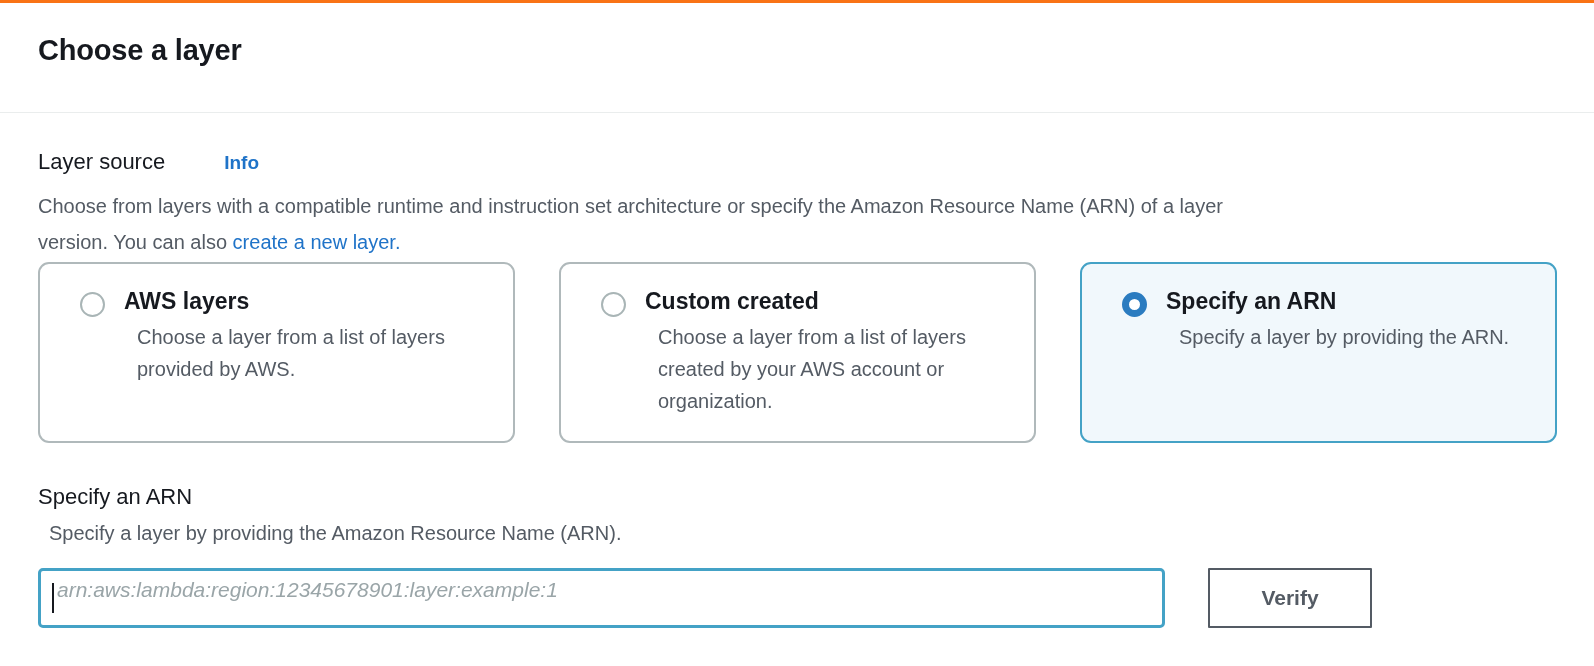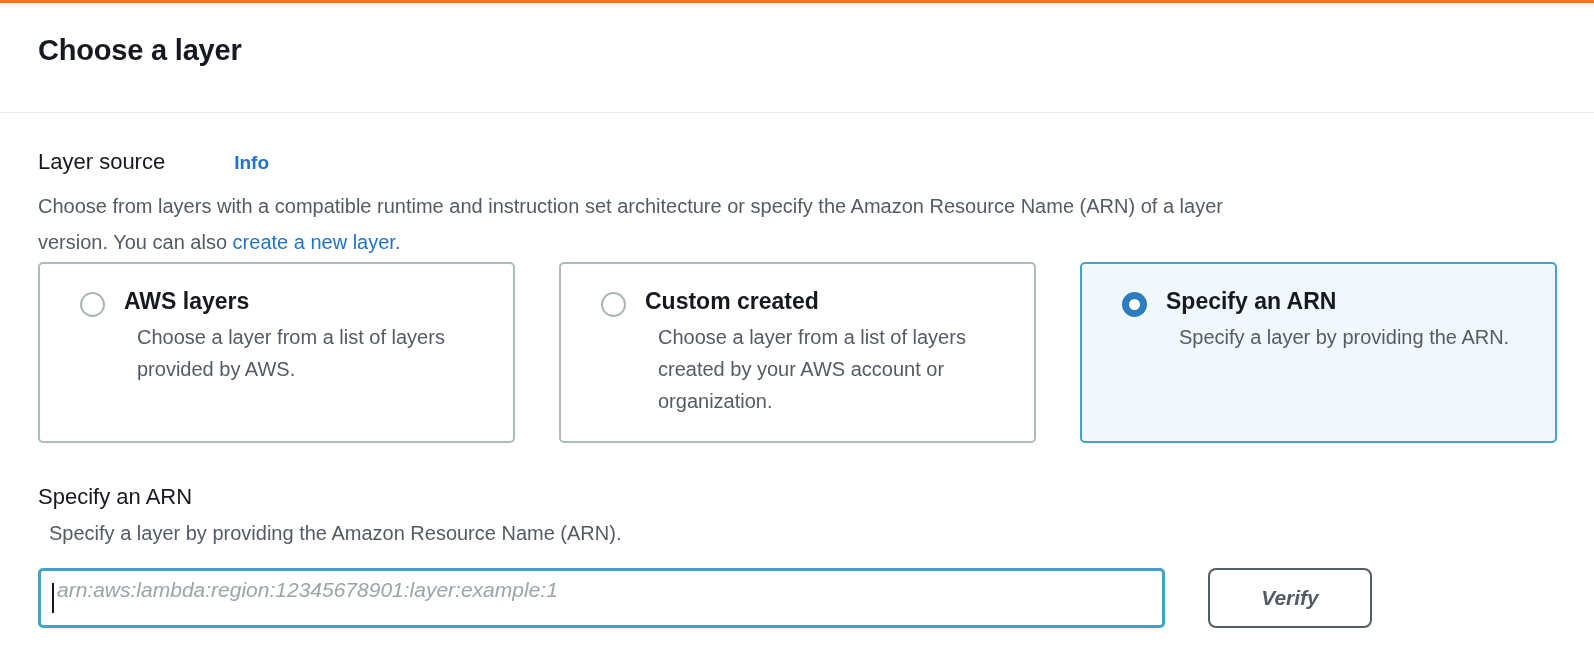--- a/index.html
+++ b/index.html
@@ -15,36 +15,36 @@
   .panel-header {
     position:absolute; top:0; left:0; width:100%; height:110px;
     background:#fff; border-bottom:1px solid var(--divider,#eaeded); box-sizing:border-box;
   }
   .page-title {
     position:absolute; left:38px; top:31px; margin:0;
     font-size:29px; font-weight:700; color:var(--text_dark,#16191f); letter-spacing:-0.2px;
   }
 
   
-  .label-row { position:absolute; left:38px; top:146px; display:flex; align-items:baseline; gap:21px; }
+  .label-row { position:absolute; left:38px; top:146px; display:flex; align-items:baseline; gap:11px; }
   .field-label { font-size:22px; color:var(--text_dark,#16191f); }
   .info-link { font-size:19px; font-weight:700; color:var(--accent_link,#1f73c8); text-decoration:none; cursor:pointer;margin-left:48px; }
 
   
   .section-desc {
     position:absolute; left:38px; top:185px; margin:0;
     font-size:20px; line-height:36px; color:var(--text_gray,#545b64);
   }
   .inline-link { color:var(--accent_link,#1f73c8); text-decoration:none; cursor:pointer; }
 
   
   .cards { position:absolute; left:38px; top:259px; display:flex; gap:44px; }
   .card {
     width:477px; height:181px; box-sizing:border-box;
-    border:2px solid var(--border_gray,#b0b9bb); border-radius:5px; background:#fff;
+    border:2px solid var(--border_gray,#b0b9bb); border-radius:11px; background:#fff;
     padding:24px 14px 0 40px; display:flex; gap:19px; cursor:pointer;
   }
   .card.selected {
     border-color:var(--selected_border,#44a2c6);
     background:var(--selected_bg,#f1f8fc);
   }
   .radio {
     flex:none; width:25px; height:25px; border-radius:50%;
     border:2px solid var(--radio_unselected,#a9b5b6); background:#fff;
     box-sizing:border-box; margin-top:4px;
@@ -67,23 +67,23 @@
   .arn-input {
     width:1127px; height:60px; box-sizing:border-box;
     border:3px solid var(--input_focus_border,#44a2c6); border-radius:5px;
     padding:0 16px 16px 16px; font-size:21px; font-family:inherit;
     color:var(--text_dark,#16191f); outline:none; background:#fff;
   }
   .arn-input::placeholder { color:var(--placeholder_gray,#9aa5a8); font-style:italic; opacity:1; }
   .caret { position:absolute; left:14px; top:15px; width:2px; height:30px; background:#16191f; }
   .verify-btn {
     margin-left:43px; width:164px; height:60px; box-sizing:border-box;
-    background:#fff; border:2px solid var(--button_border,#545b64); border-radius:8px;
+    background:#fff; border:2px solid var(--button_border,#545b64); border-radius:1px;
     font-size:21px; font-weight:700; color:var(--button_border,#545b64);
-    font-family:inherit; cursor:pointer;font-style:italic;
+    font-family:inherit; cursor:pointer;
   }
 </style>
 </head>
 <body>
 
 <div class="page">
 
   <header class="panel-header">
     <h1 class="page-title">Choose a layer</h1>
   </header>

